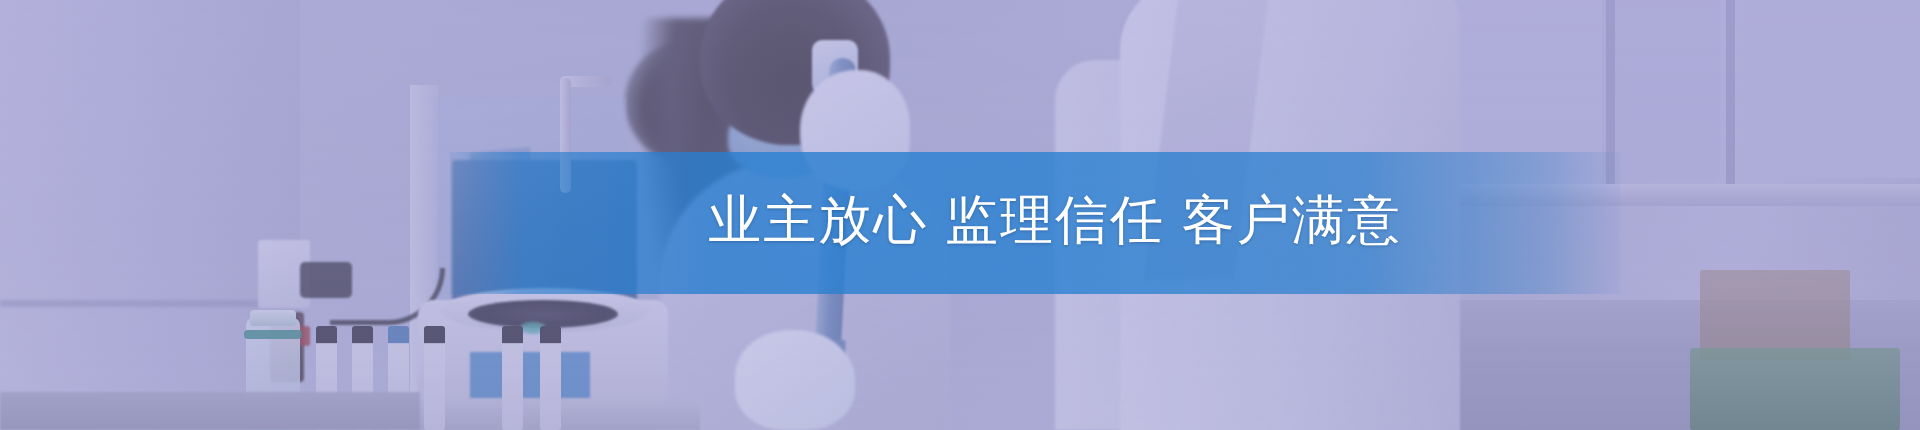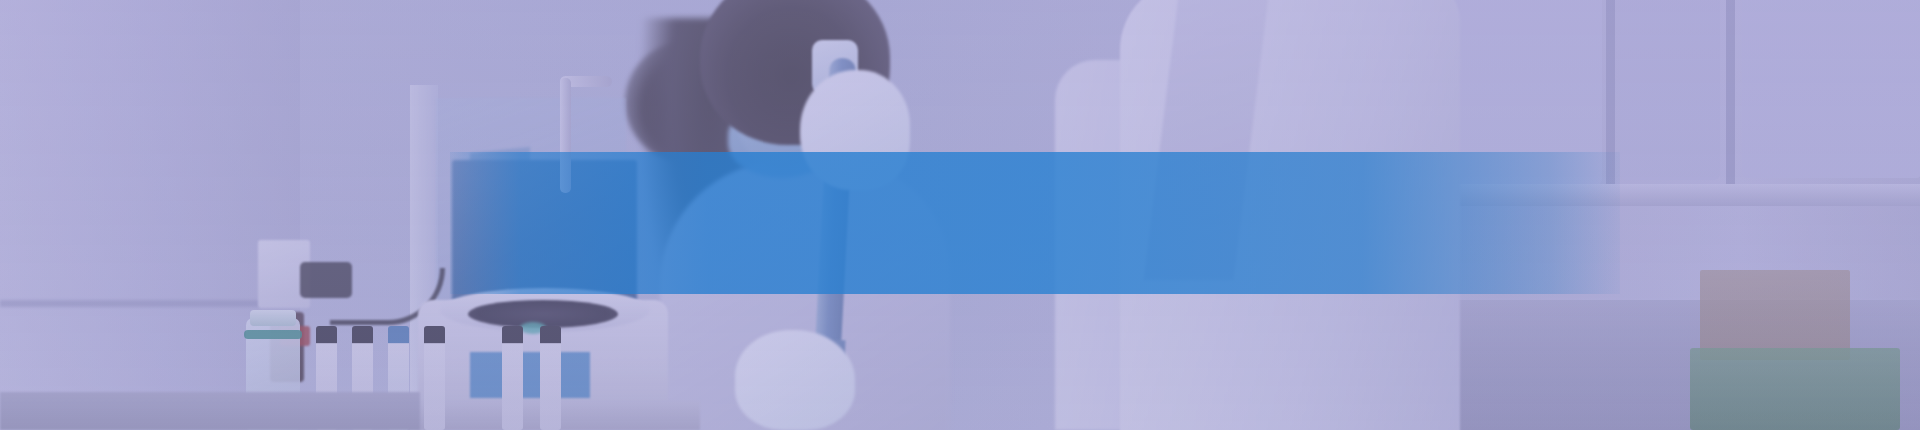--- a/index.html
+++ b/index.html
@@ -404,15 +404,16 @@
     <div class="bottle-cap"></div>
     <div class="counter-l"></div>
 
     <div class="tint"></div>
     <div class="tint2"></div>
   </div>
 
   <div class="band"></div>
 
   <div class="text-wrap">
+    <div class="headline">业主放心 监理信任 客户满意</div>
   </div>
 
 </div>
 
 </body></html>

